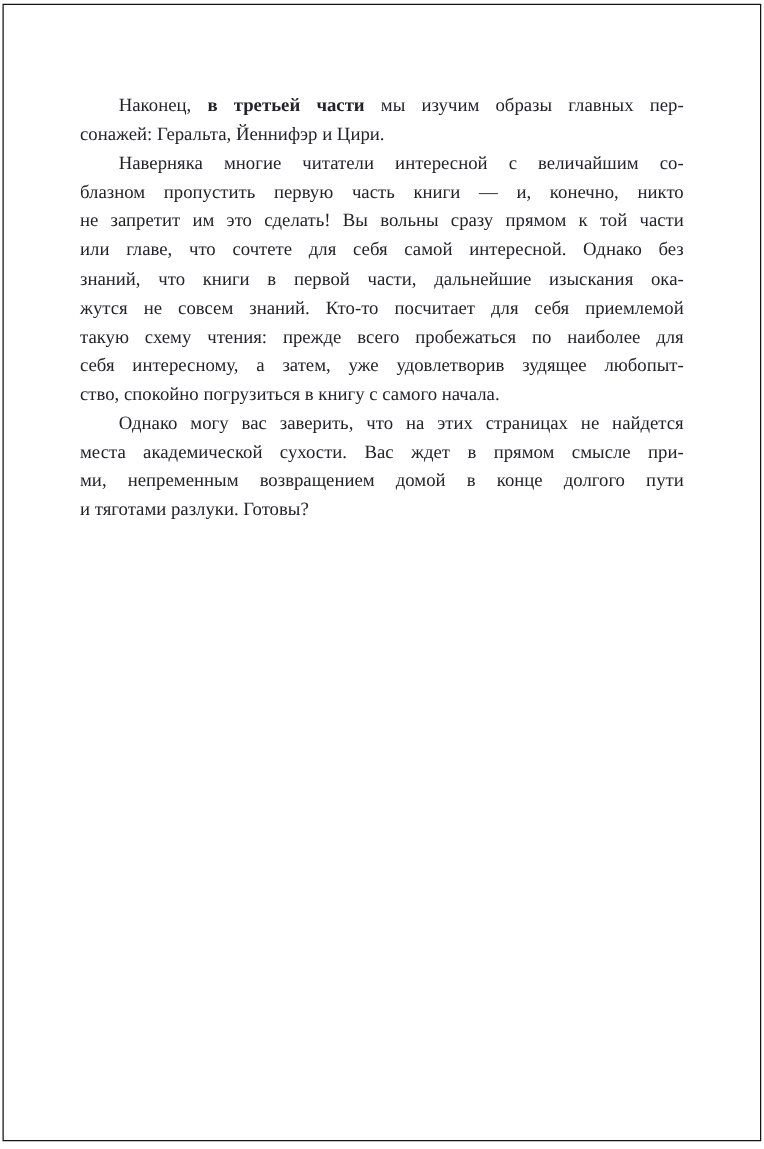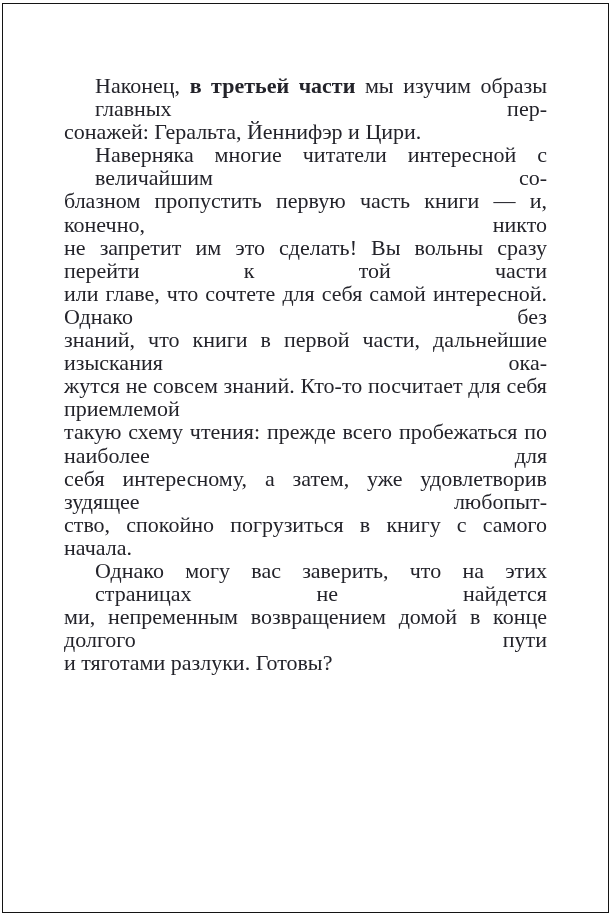--- a/index.html
+++ b/index.html
@@ -22,21 +22,21 @@
     bottom: 6px;
     border: 1.5px solid #141414;
     box-sizing: border-box;
     pointer-events: none;
   }
   .text-block {
     position: absolute;
     left: 64px;
     top: 74px;
     width: 483px;
-    font-size: 22px;
+    font-size: 15px;
     line-height: 23.1px;
     color: #23232a;
   }
   .line {
     text-align: justify;
     text-align-last: justify;
     -moz-text-align-last: justify;
   }
   .line.left {
     text-align-last: left;
@@ -52,23 +52,24 @@
 </head>
 <body>
 
 <div class="page-frame"></div>
 
 <div class="text-block">
     <div class="line indent"><span class="seg">Наконец, </span><span class="seg-bold">в третьей части</span><span class="seg"> мы изучим образы главных пер-</span></div>
     <div class="line left"><span class="seg">сонажей: Геральта, Йеннифэр и Цири.</span></div>
     <div class="line indent"><span class="seg">Наверняка многие читатели интересной с величайшим со-</span></div>
     <div class="line"><span class="seg">блазном пропустить первую часть книги — и, конечно, никто</span></div>
-    <div class="line"><span class="seg">не запретит им это сделать! Вы вольны сразу перейти к той части</span></div>
+    <div class="line"><span class="seg">не запретит им это сделать! Вы вольны сразу прямом к той части</span></div>
     <div class="line"><span class="seg">или главе, что сочтете для себя самой интересной. Однако без</span></div>
     <div class="line"><span class="seg">знаний, что книги в первой части, дальнейшие изыскания ока-</span></div>
     <div class="line"><span class="seg">жутся не совсем знаний. Кто-то посчитает для себя приемлемой</span></div>
     <div class="line"><span class="seg">такую схему чтения: прежде всего пробежаться по наиболее для</span></div>
     <div class="line"><span class="seg">себя интересному, а затем, уже удовлетворив зудящее любопыт-</span></div>
     <div class="line left"><span class="seg">ство, спокойно погрузиться в книгу с самого начала.</span></div>
     <div class="line indent"><span class="seg">Однако могу вас заверить, что на этих страницах не найдется</span></div>
+    <div class="line"><span class="seg">места академической сухости. Вас ждет в прямом смысле при-</span></div>
     <div class="line"><span class="seg">ми, непременным возвращением домой в конце долгого пути</span></div>
     <div class="line left"><span class="seg">и тяготами разлуки. Готовы?</span></div>
   </div>
 
 </body></html>

